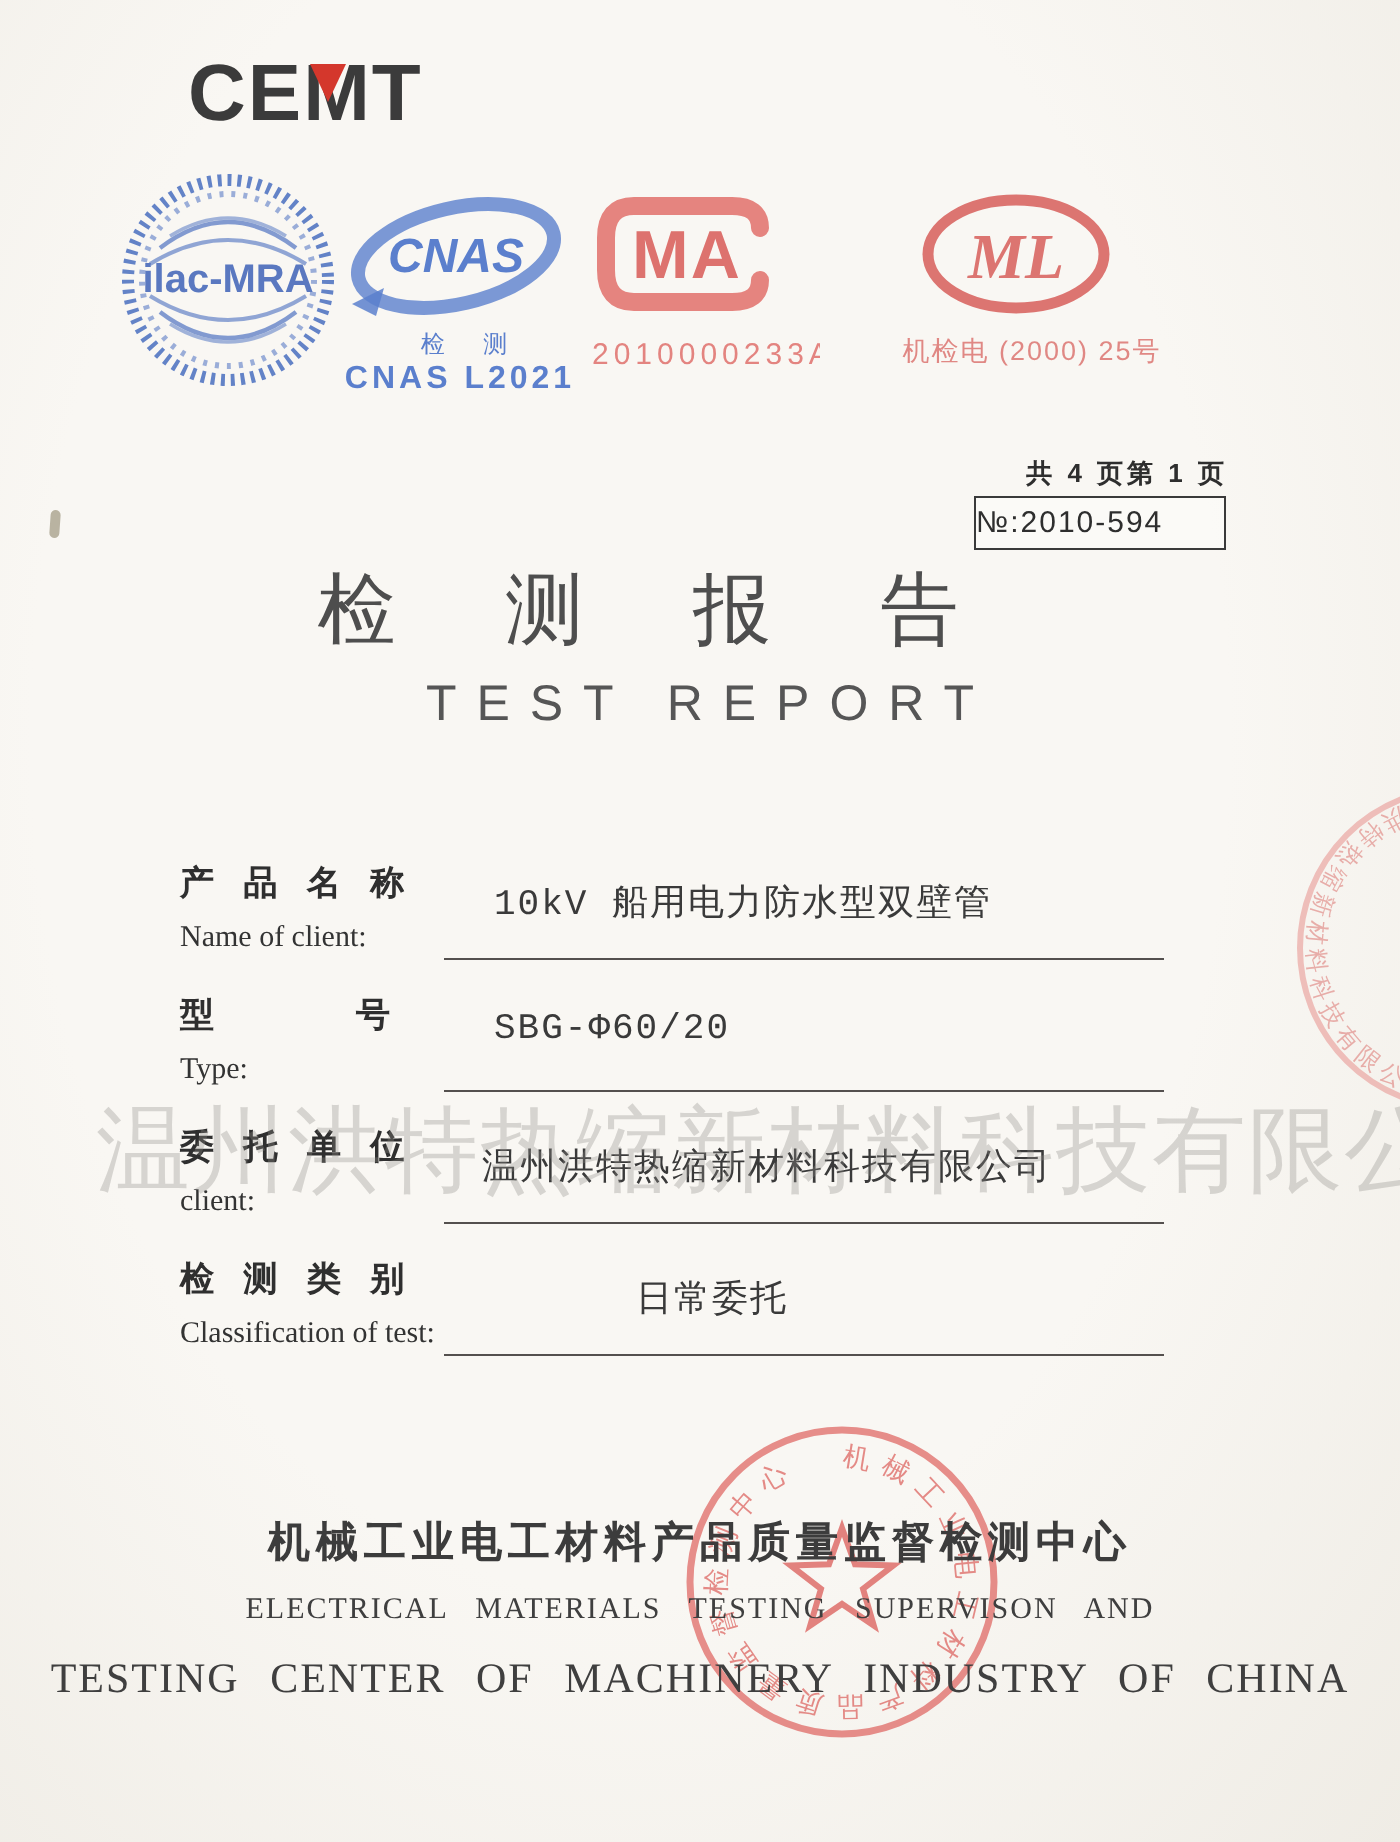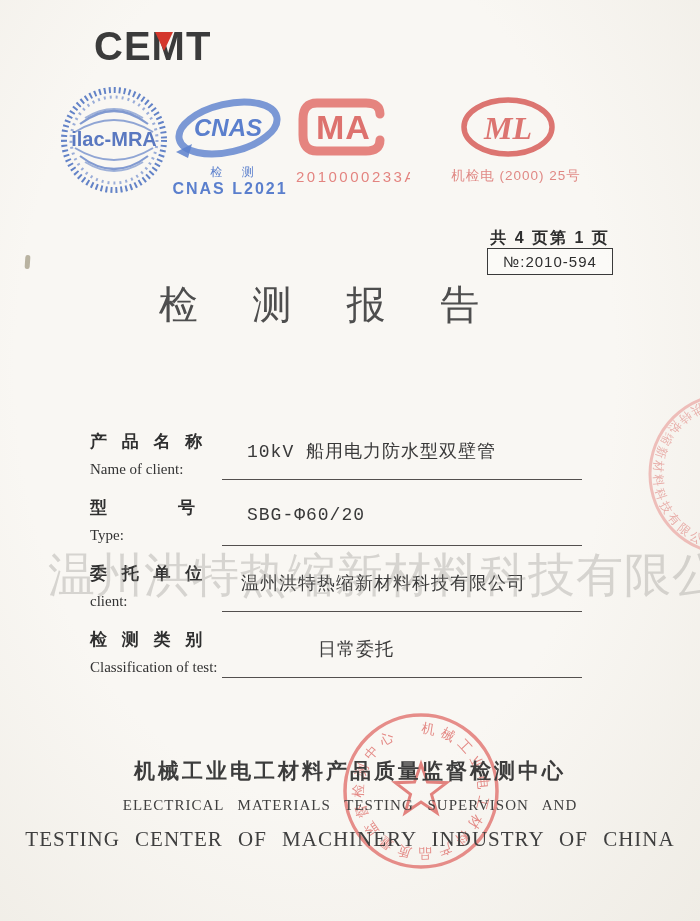--- a/index.html
+++ b/index.html
@@ -10,25 +10,25 @@
   }
   
   .cemt{position:absolute;left:92px;top:24px;width:140px;height:44px;}
   
   .stamp{position:absolute;}
   .stamp-ilac{left:58px;top:84px;width:112px;height:112px;}
   .stamp-cnas{left:166px;top:86px;width:128px;height:116px;}
   .stamp-cma{left:292px;top:92px;width:118px;height:96px;}
   .stamp-ml{left:440px;top:96px;width:152px;height:92px;}
   
-  .page-info{position:absolute;left:486px;top:228px;width:128px;text-align:center;
-    font-size:16px;letter-spacing:2px;color:#2e2e2e;font-weight:600;}
+  .page-info{position:absolute;left:486px;top:228px;width:128px;text-align:right;
+    font-size:13px;letter-spacing:2px;color:#2e2e2e;font-weight:600;}
   .report-no-box{position:absolute;left:487px;top:248px;width:124px;height:25px;
     border:1.6px solid #3a3a3a;background:rgba(255,255,255,.35);
-    text-align:center;line-height:25px;font-size:15px;color:#2e2e2e;letter-spacing:1px;}
+    text-align:left;line-height:25px;font-size:15px;color:#2e2e2e;letter-spacing:1px;}
   
   .title-zh{position:absolute;left:0;top:278px;width:628px;text-align:center;
     font-size:39px;font-weight:400;color:#4e4e4e;letter-spacing:22px;padding-left:32px;box-sizing:border-box;}
   .title-en{position:absolute;left:0;top:338px;width:700px;text-align:center;
     font-size:25px;font-weight:500;color:#565656;letter-spacing:10px;padding-left:10px;box-sizing:border-box;}
   
   .watermark{position:absolute;left:48px;top:544px;width:660px;white-space:nowrap;
     font-size:47px;font-weight:500;color:#8f8d88;opacity:.32;letter-spacing:1px;z-index:3;pointer-events:none;}
   
   .field{position:absolute;left:0;width:599px;height:60px;z-index:2;}
@@ -102,20 +102,21 @@
     <text class="serif" x="68" y="43" text-anchor="middle" font-size="32" font-weight="bold" font-style="italic" fill="#d85f5b">ML</text>
     <text x="76" y="84" text-anchor="middle" font-size="13.5" fill="#dc7571" letter-spacing="1">机检电 (2000) 25号</text>
   </svg>
 
   <div class="page-info">共 4 页第 1 页</div>
   <div class="report-no-box">
     <span>№:2010-594</span>
   </div>
 
   <div class="title-zh">检 测 报 告</div>
+  <div class="title-en">TEST REPORT</div>
 
   <div class="watermark">温州洪特热缩新材料科技有限公司</div>
 
   <div class="field field-1">
     <div class="zh">产 品 名 称</div>
     <div class="val">10kV 船用电力防水型双壁管</div>
     <div class="en">Name of client:</div>
     <div class="line"></div>
   </div>
   <div class="field field-2">

